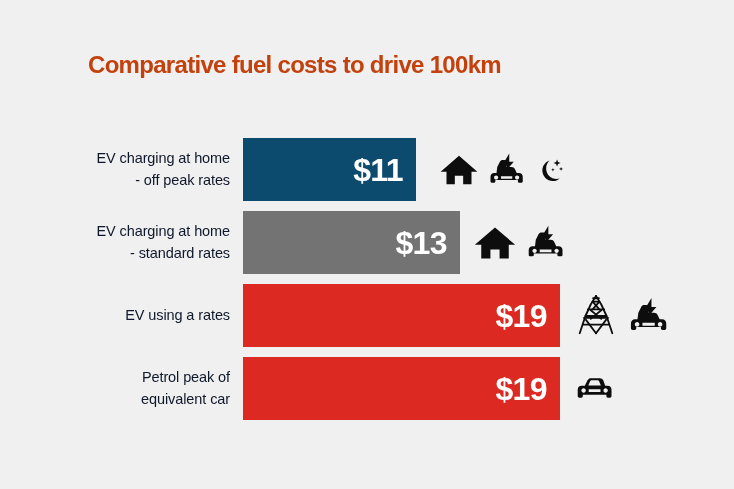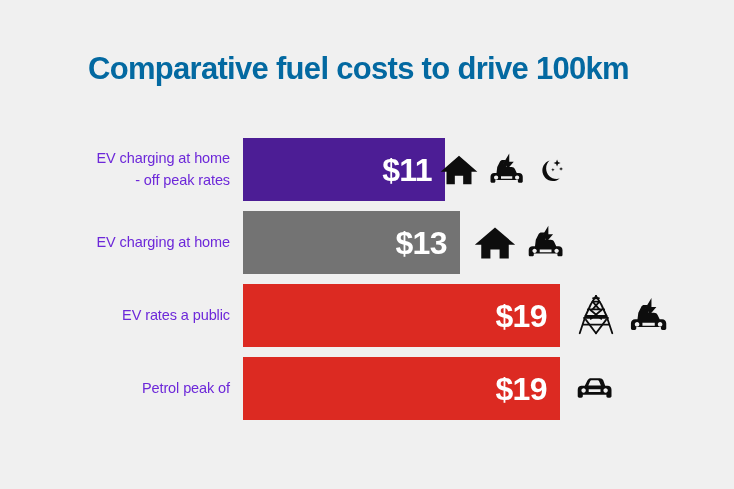--- a/index.html
+++ b/index.html
@@ -22,24 +22,24 @@
     background: #f0f0f0;
     box-sizing: border-box;
   }
 
   
   .chart-title {
     position: absolute;
     left: 88px;
     top: 52px;
     width: 600px;
-    font-size: 31px;
+    font-size: 24px;
     font-weight: 700;
     letter-spacing: -0.7px;
-    color: #0369a1;
+    color: #c2410c;
     line-height: 1.1;
     white-space: nowrap;
   }
 
   
   .rows {
     position: absolute;
     left: 0;
     top: 138px;
     width: 734px;
@@ -57,21 +57,21 @@
     top: 0;
     width: 170px;
     height: 63px;
     display: flex;
     flex-direction: column;
     align-items: flex-end;
     justify-content: center;
     text-align: right;
     font-size: 14.5px;
     line-height: 1.45;
-    color: #6d28d9;
+    color: #0f172a;
     letter-spacing: -0.1px;
   }
   .row-label .line {
     display: block;
     white-space: nowrap;
   }
 
   
   .bar-track {
     position: absolute;
@@ -124,21 +124,21 @@
   <div class="chart-title">Comparative fuel costs to drive 100km</div>
 
   <div class="rows">
 
     <div class="row">
       <div class="row-label">
         <span class="line">EV charging at home</span>
         <span class="line">- off peak rates</span>
       </div>
       <div class="bar-track">
-        <div class="bar" id="bar-0" style="width: 202px; background: #4c1d95;">
+        <div class="bar" id="bar-0" style="width: 173px; background: #0c4a6e;">
           <span class="bar-value">$11</span>
         </div>
         <div class="icon-cluster" id="icons-0" style="left: 183px;">
           <span class="icon">
             <svg width="40" height="40" viewBox="0 0 48 48" fill="currentColor" aria-hidden="true">
               <path d="M24 7 L46 26 L39 26 L39 41 L29 41 L29 31 L19 31 L19 41 L9 41 L9 26 L2 26 Z"></path>
             </svg>
           </span>
           <span class="icon">
             <svg width="42" height="42" viewBox="0 0 56 48" fill="currentColor" aria-hidden="true">
@@ -154,20 +154,21 @@
               <path d="M25.6 17.2 L26.3 19 L28.1 19.7 L26.3 20.4 L25.6 22.2 L24.9 20.4 L23.1 19.7 L24.9 19 Z"></path>
             </svg>
           </span>
         </div>
       </div>
     </div>
 
     <div class="row">
       <div class="row-label">
         <span class="line">EV charging at home</span>
+        <span class="line">- standard rates</span>
       </div>
       <div class="bar-track">
         <div class="bar" id="bar-1" style="width: 217px; background: #737373;">
           <span class="bar-value">$13</span>
         </div>
         <div class="icon-cluster" id="icons-1" style="left: 217px;">
           <span class="icon">
             <svg width="44" height="44" viewBox="0 0 48 48" fill="currentColor" aria-hidden="true">
               <path d="M24 7 L46 26 L39 26 L39 41 L29 41 L29 31 L19 31 L19 41 L9 41 L9 26 L2 26 Z"></path>
             </svg>
@@ -177,21 +178,21 @@
               <path d="M31 2 L22 17 L28 17 L25 27 L37 13 L31 13 Z"></path>
               <path d="M15 20 L18.5 13 C19.3 11.3 20.6 10.6 22.4 10.6 L26.5 10.6 L23.4 16 L30 16 L26.5 20 L34 20 C36.3 20 37.6 20.9 38.5 22.7 L41 28 L44 28 C47 28 49 30 49 33 L49 39 C49 40.3 48.1 41 47 41 L44.5 41 C43.3 41 42.5 40.3 42.5 39 L42.5 37.4 L12.5 37.4 L12.5 39 C12.5 40.3 11.7 41 10.5 41 L8 41 C6.9 41 6 40.3 6 39 L6 33 C6 30 8 28 11 28 L14 28 Z M13.5 31.2 C11.9 31.2 10.7 32.4 10.7 34 C10.7 35.6 11.9 36.8 13.5 36.8 C15.1 36.8 16.3 35.6 16.3 34 C16.3 32.4 15.1 31.2 13.5 31.2 Z M41.5 31.2 C39.9 31.2 38.7 32.4 38.7 34 C38.7 35.6 39.9 36.8 41.5 36.8 C43.1 36.8 44.3 35.6 44.3 34 C44.3 32.4 43.1 31.2 41.5 31.2 Z M20 32.2 L20 35.8 L35 35.8 L35 32.2 Z"></path>
             </svg>
           </span>
         </div>
       </div>
     </div>
 
     <div class="row">
       <div class="row-label">
-        <span class="line">EV rates a public</span>
+        <span class="line">EV using a rates</span>
       </div>
       <div class="bar-track">
         <div class="bar" id="bar-2" style="width: 317px; background: rgb(220, 42, 34);">
           <span class="bar-value">$19</span>
         </div>
         <div class="icon-cluster" id="icons-2" style="left: 317px;">
           <span class="icon">
             <svg width="46" height="46" viewBox="0 0 48 48" fill="none" stroke="currentColor" stroke-width="1.9" stroke-linecap="round" stroke-linejoin="round" aria-hidden="true">
               <path d="M24 3 L18.5 12 L13 24 L7 42"></path>
               <path d="M24 3 L29.5 12 L35 24 L41 42"></path>
@@ -215,20 +216,21 @@
               <path d="M15 20 L18.5 13 C19.3 11.3 20.6 10.6 22.4 10.6 L26.5 10.6 L23.4 16 L30 16 L26.5 20 L34 20 C36.3 20 37.6 20.9 38.5 22.7 L41 28 L44 28 C47 28 49 30 49 33 L49 39 C49 40.3 48.1 41 47 41 L44.5 41 C43.3 41 42.5 40.3 42.5 39 L42.5 37.4 L12.5 37.4 L12.5 39 C12.5 40.3 11.7 41 10.5 41 L8 41 C6.9 41 6 40.3 6 39 L6 33 C6 30 8 28 11 28 L14 28 Z M13.5 31.2 C11.9 31.2 10.7 32.4 10.7 34 C10.7 35.6 11.9 36.8 13.5 36.8 C15.1 36.8 16.3 35.6 16.3 34 C16.3 32.4 15.1 31.2 13.5 31.2 Z M41.5 31.2 C39.9 31.2 38.7 32.4 38.7 34 C38.7 35.6 39.9 36.8 41.5 36.8 C43.1 36.8 44.3 35.6 44.3 34 C44.3 32.4 43.1 31.2 41.5 31.2 Z M20 32.2 L20 35.8 L35 35.8 L35 32.2 Z"></path>
             </svg>
           </span>
         </div>
       </div>
     </div>
 
     <div class="row">
       <div class="row-label">
         <span class="line">Petrol peak of</span>
+        <span class="line">equivalent car</span>
       </div>
       <div class="bar-track">
         <div class="bar" id="bar-3" style="width: 317px; background: rgb(220, 42, 34);">
           <span class="bar-value">$19</span>
         </div>
         <div class="icon-cluster" id="icons-3" style="left: 317px;">
           <span class="icon">
             <svg width="44" height="44" viewBox="0 0 56 48" fill="currentColor" aria-hidden="true">
               <path d="M15 20 L18.5 13 C19.5 10.9 21 10.2 23 10.2 L34 10.2 C36.3 10.2 37.6 11.1 38.5 12.9 L41 20 L44 20 C47 20 49 22 49 25 L49 33 C49 34.3 48.1 35 47 35 L44.5 35 C43.3 35 42.5 34.3 42.5 33 L42.5 31.4 L12.5 31.4 L12.5 33 C12.5 34.3 11.7 35 10.5 35 L8 35 C6.9 35 6 34.3 6 33 L6 25 C6 22 8 20 11 20 Z M19.5 19.5 L35.5 19.5 L33.2 14.2 C32.7 13.2 32.1 12.9 31 12.9 L24 12.9 C22.9 12.9 22.3 13.2 21.8 14.2 Z M13.5 23.2 C11.9 23.2 10.7 24.4 10.7 26 C10.7 27.6 11.9 28.8 13.5 28.8 C15.1 28.8 16.3 27.6 16.3 26 C16.3 24.4 15.1 23.2 13.5 23.2 Z M41.5 23.2 C39.9 23.2 38.7 24.4 38.7 26 C38.7 27.6 39.9 28.8 41.5 28.8 C43.1 28.8 44.3 27.6 44.3 26 C44.3 24.4 43.1 23.2 41.5 23.2 Z M20 24.2 L20 27.8 L35 27.8 L35 24.2 Z"></path>
             </svg>

